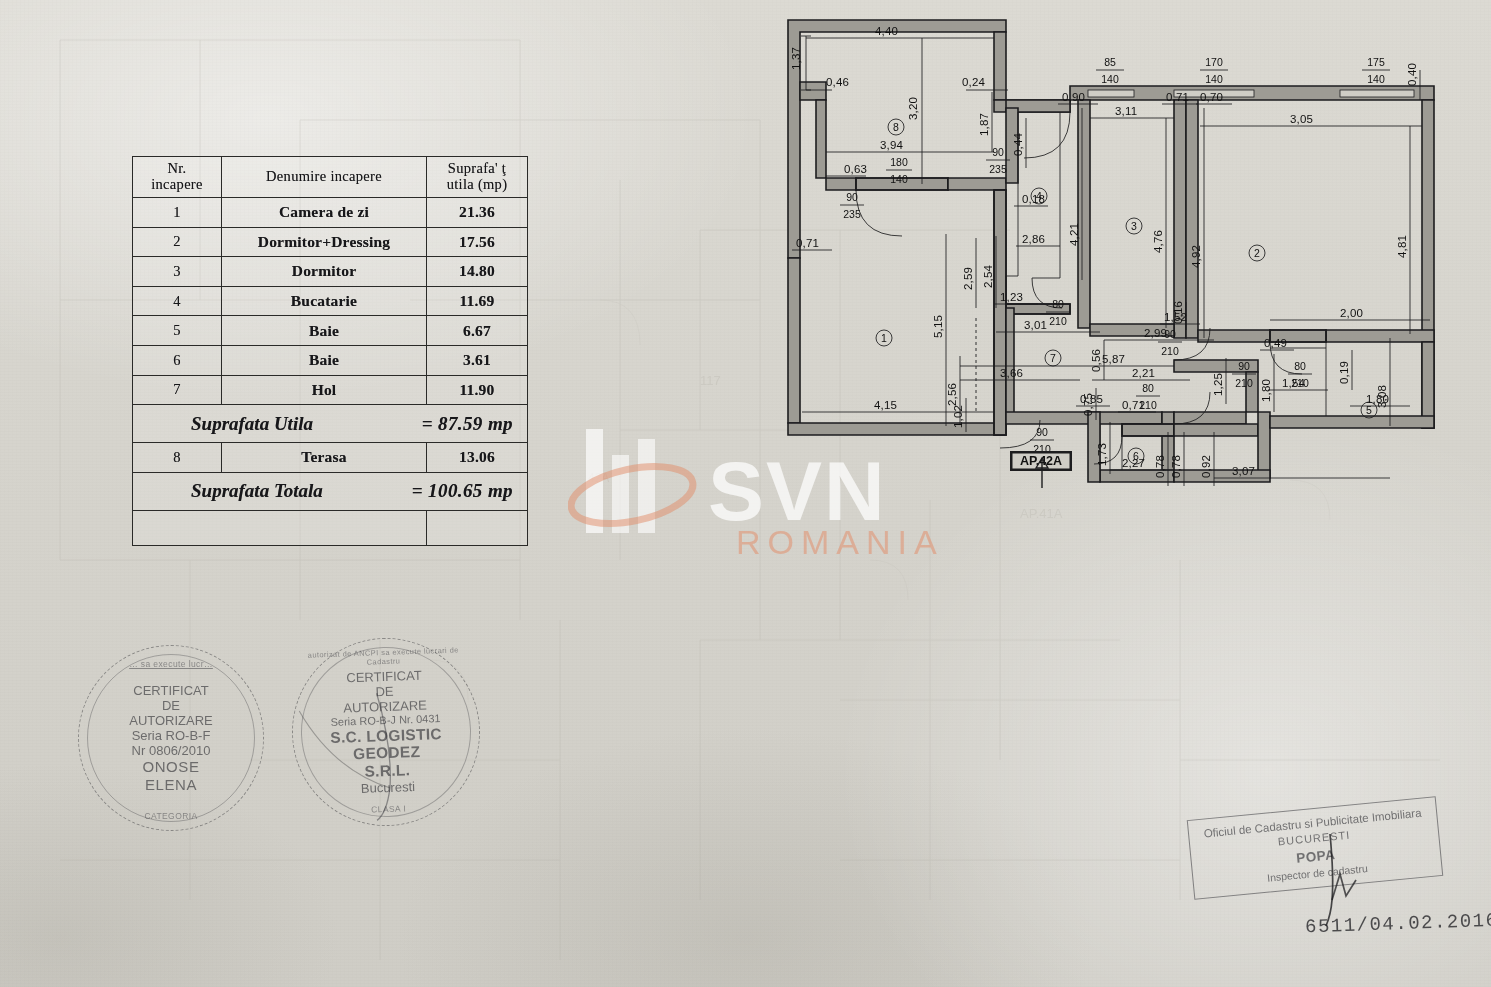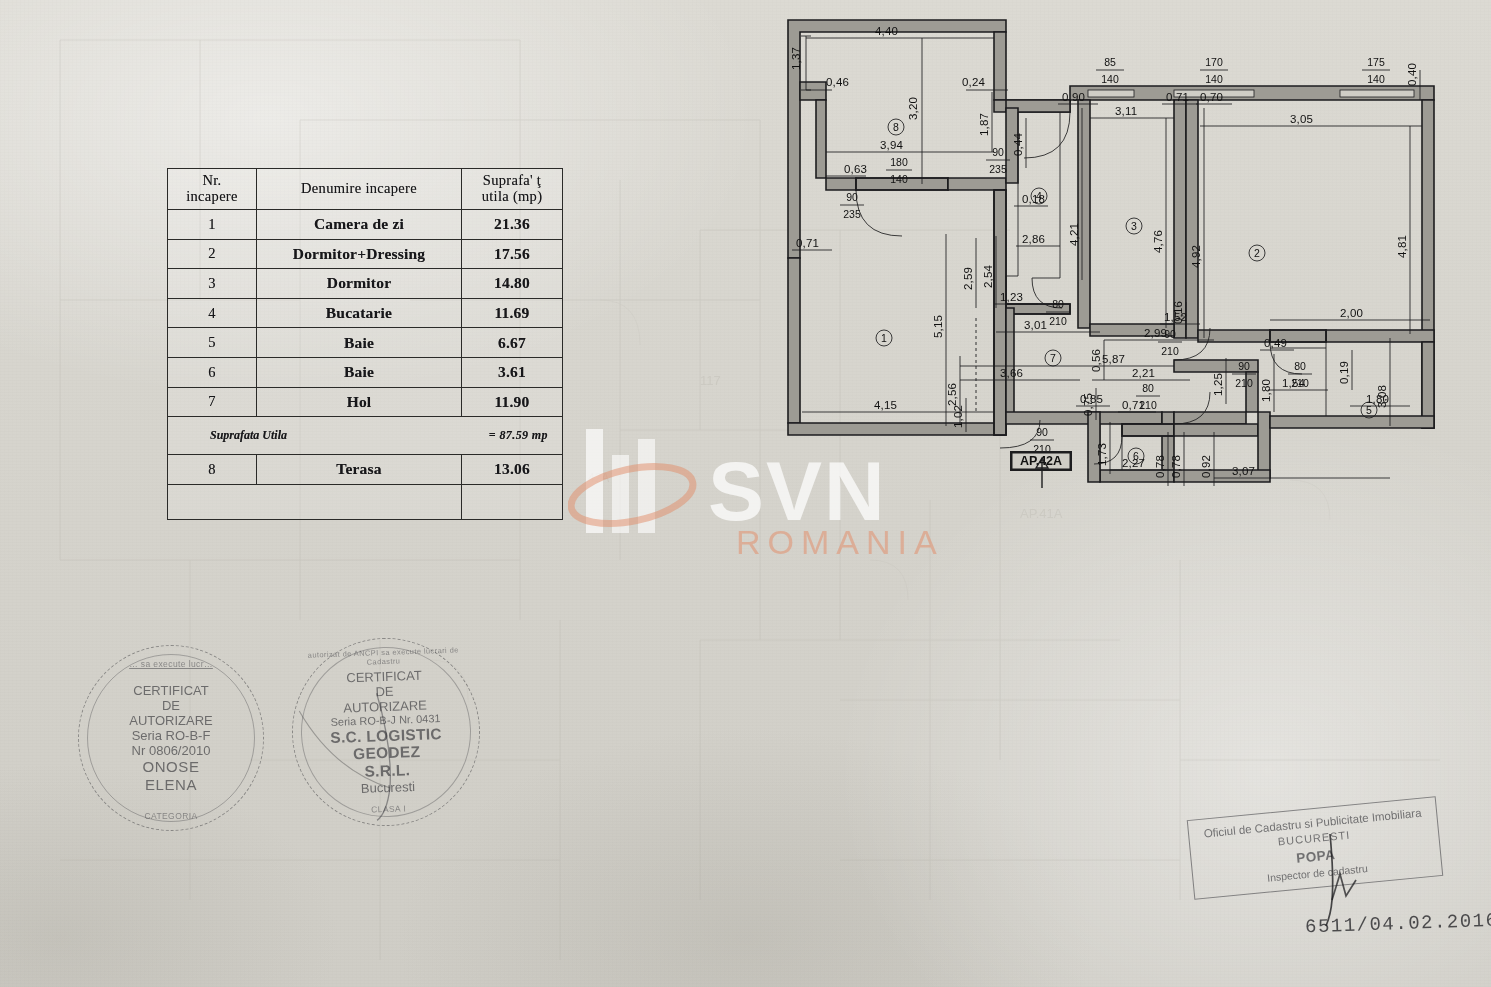--- a/index.html
+++ b/index.html
@@ -25,21 +25,21 @@
       repeating-linear-gradient(0deg, rgba(120,118,110,.055) 0px, rgba(120,118,110,.055) 1px, rgba(0,0,0,0) 1px, rgba(0,0,0,0) 3px),
       repeating-linear-gradient(90deg, rgba(120,118,110,.045) 0px, rgba(120,118,110,.045) 1px, rgba(0,0,0,0) 1px, rgba(0,0,0,0) 4px);
   }
 
   
   #ghost-layer{position:absolute;inset:0;pointer-events:none;opacity:.40;}
   #ghost-layer svg{position:absolute;inset:0;}
 
   
   #room-table-wrap{
-    position:absolute;left:132px;top:168px;width:396px;margin-left:35px;
+    position:absolute;left:132px;top:156px;width:396px;
   }
   table.room-table{
     border-collapse:collapse;width:100%;
     background:rgba(255,255,255,.13);
   }
   table.room-table td, table.room-table th{
     border:1.4px solid #2a2a28;
     padding:0;
     color:#17171a;
     font-family:"Liberation Serif", serif;
@@ -48,21 +48,21 @@
   .c-name{text-align:center;}
   .c-area{width:100px;text-align:center;}
   thead th{
     font-size:14.5px;line-height:1.08;font-weight:400;height:40px;
     letter-spacing:.3px;
   }
   tbody tr.room-row td{height:28.6px;font-size:15.5px;font-weight:700;letter-spacing:.2px;}
   tbody tr.room-row td.c-nr{font-weight:400;font-size:14.5px;}
   tbody tr.room-row td.c-name{text-align:center;}
   tr.sum-row td{
-    height:37px;font-style:italic;font-weight:700;font-size:12px;
+    height:37px;font-style:italic;font-weight:700;font-size:19px;padding-left:16px;
   }
   .sum-inner{display:flex;align-items:center;justify-content:space-between;padding:0 14px 0 42px;}
   .sum-inner .sum-eq{letter-spacing:.4px;}
   tr.exec-row td{font-style:italic;font-weight:700;}
   .exec-cell{padding:5px 6px 6px 6px;font-size:13.2px;line-height:1.25;text-align:center;letter-spacing:.2px;}
   .exec-cell .exec-l1{text-align:left;padding-left:6px;}
   .date-stack{display:flex;flex-direction:column;height:100%;}
   .date-stack>div{display:flex;align-items:center;justify-content:center;flex:1;}
   .date-stack .top{border-bottom:1.4px solid #2a2a28;}
   tr.recep-row td{height:30px;font-style:italic;font-weight:700;font-size:15px;text-align:center;}
@@ -238,20 +238,28 @@
             <span>Suprafata Utila</span>
             <span class="sum-eq">= 87.59 mp</span>
           </div>
         </td>
       </tr>
       <tr class="room-row">
         <td class="c-nr">8</td>
         <td class="c-name">Terasa</td>
         <td class="c-area">13.06</td>
       </tr>
+      <tr class="sum-row">
+        <td colspan="3">
+          <div class="sum-inner">
+            <span>Suprafata Totala</span>
+            <span class="sum-eq">= 100.65 mp</span>
+          </div>
+        </td>
+      </tr>
       <tr class="blank-row">
         <td colspan="2"></td>
         <td class="c-area"></td>
       </tr>
     </tbody>
   </table>
 </div>
 
 <div id="floorplan">
 <svg width="680" height="500" viewBox="0 0 680 500" xmlns="http://www.w3.org/2000/svg">

